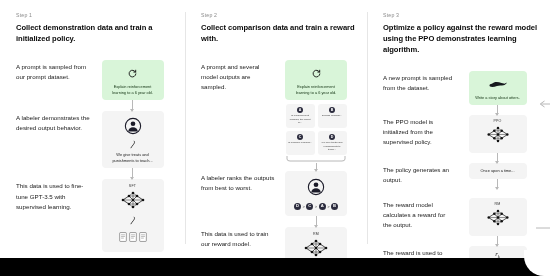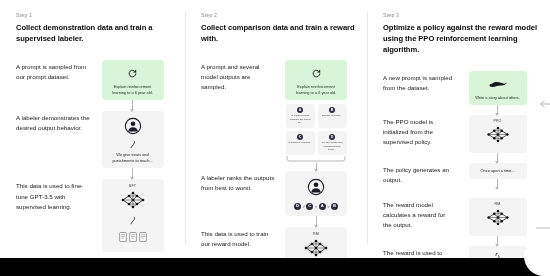--- a/index.html
+++ b/index.html
@@ -129,21 +129,21 @@
   .formula{font-size:7px;font-style:italic;color:#1a1a1a;font-family:"Liberation Serif",serif;}
   .formula sub{font-size:4.5px;}
 </style>
 </head>
 <body>
 
 <div class="canvas">
 
   <div class="col c1">
     <div class="step-label">Step 1</div>
-    <div class="step-title">Collect demonstration data and train a supervised labeler.</div>
+    <div class="step-title">Collect demonstration data and train a initialized policy.</div>
 
     <div class="rows">
 
       <div class="row" style="min-height:46px;">
         <div class="desc">A prompt is sampled from our prompt dataset.</div>
         <div class="art">
           <div class="stack">
             <div class="card green w-green">
               <span>
                 <svg width="9" height="9" viewBox="0 0 24 24" fill="none" stroke="#111" stroke-width="2.4" stroke-linecap="round">
@@ -361,21 +361,21 @@
             </div>
           </div>
         </div>
       </div>
 
     </div>
   </div>
 
   <div class="col c3">
     <div class="step-label">Step 3</div>
-    <div class="step-title">Optimize a policy against the reward model using the PPO reinforcement learning algorithm.</div>
+    <div class="step-title">Optimize a policy against the reward model using the PPO demonstrates learning algorithm.</div>
 
     <div class="rows">
 
       <div class="loop" style="left:152px;top:26px;width:26px;height:136px;">
         <svg width="26" height="136" viewBox="0 0 26 136" fill="none" stroke="#b8b8b8" stroke-width="1">
           <path d="M1 131 L18 131 Q23 131 23 126 L23 12 Q23 7 18 7 L6 7"></path>
           <path d="M9.5 4 L5.2 7 L9.5 10" fill="none"></path>
         </svg>
       </div>
 

